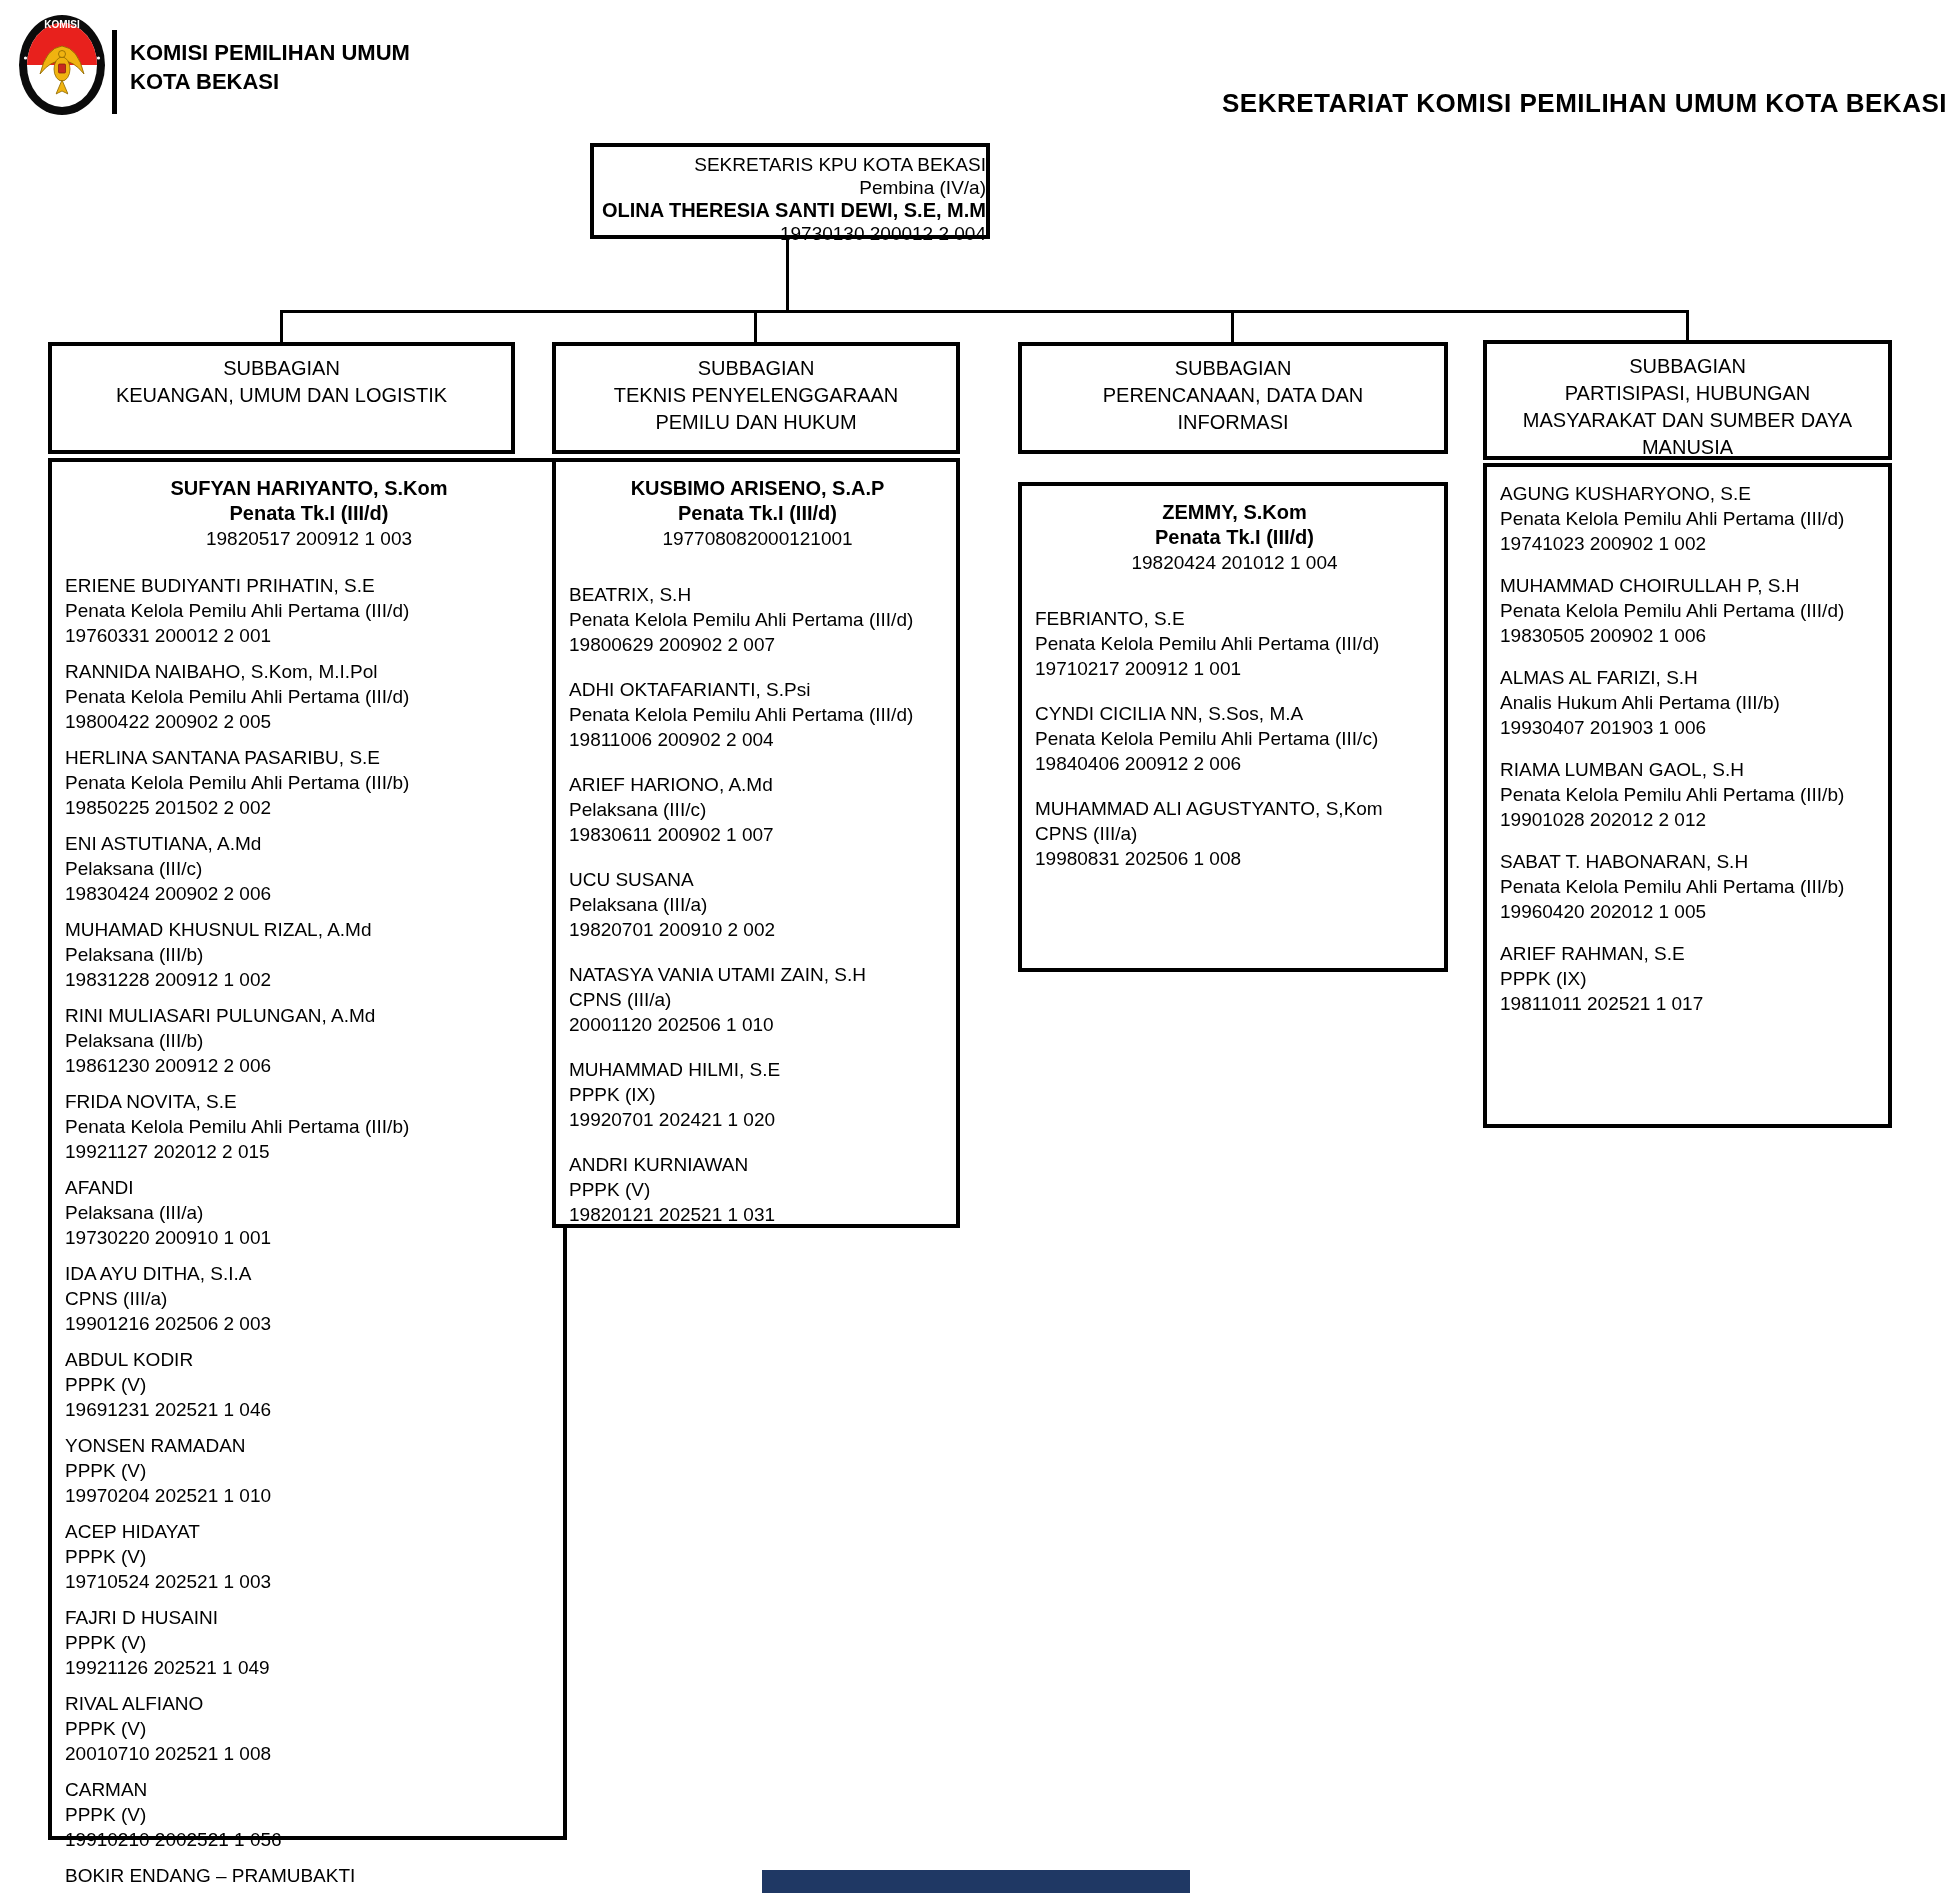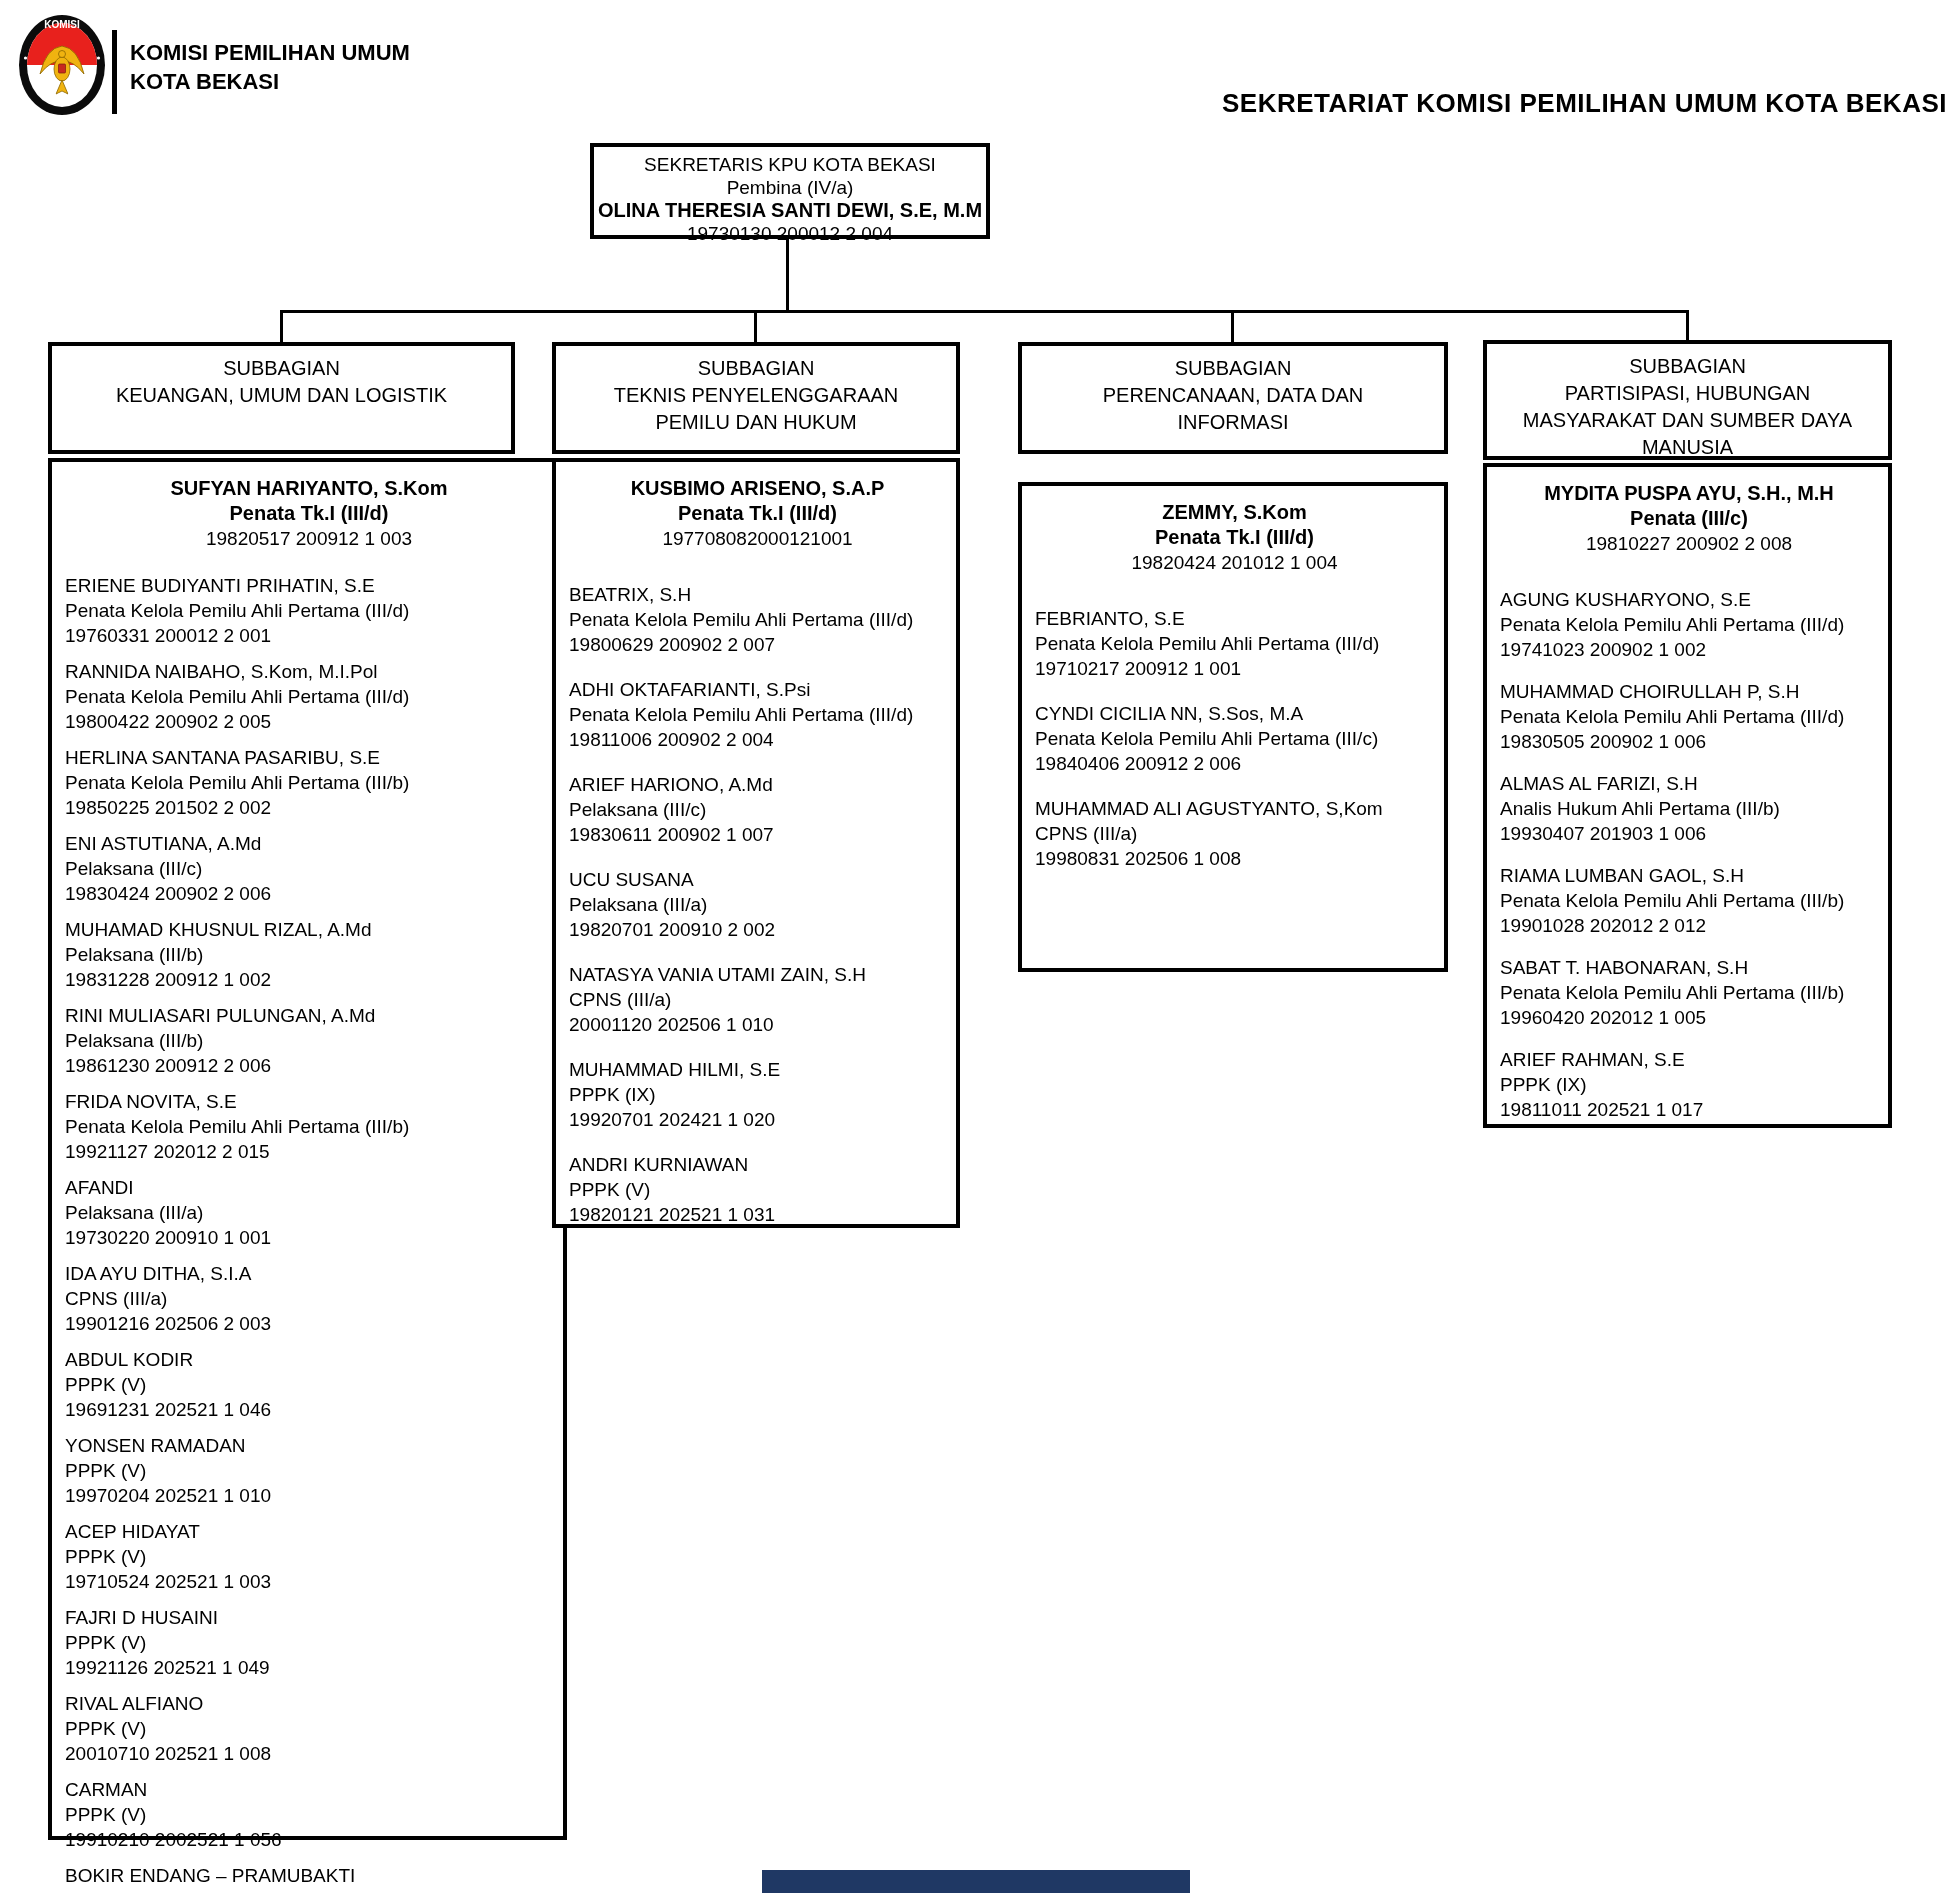--- a/index.html
+++ b/index.html
@@ -8,21 +8,21 @@
   .abs{position:absolute;}
 
   
   .logo-wrap{left:18px;top:14px;width:88px;height:102px;}
   .org-divider{left:112px;top:30px;width:5px;height:84px;background:#000;}
   .org-name{left:130px;top:38px;font-size:22px;font-weight:bold;line-height:29px;white-space:nowrap;}
   .page-title{left:0;top:88px;width:1947px;text-align:right;font-size:26px;font-weight:bold;letter-spacing:.5px;}
 
   
   .box{border:4px solid #000;background:#fff;position:absolute;}
-  .secretary{left:590px;top:143px;width:400px;height:96px;text-align:center;font-size:19px;line-height:23px;padding-top:6px;}
+  .secretary{left:590px;top:143px;width:400px;height:96px;text-align:right;font-size:19px;line-height:23px;padding-top:6px;}
   .secretary .b{font-weight:bold;font-size:20px;}
 
   
   .line{background:#000;position:absolute;}
 
   .hbox{text-align:center;font-size:20px;line-height:27px;padding-top:9px;border-width:4px;}
   .sbox{font-size:19px;line-height:25px;padding:14px 10px 0 13px;}
   .sbox .head{text-align:center;margin-bottom:24px;}
   .sbox .head .hl0,.sbox .head .hl1{font-weight:bold;font-size:20px;}
   .entry{margin-bottom:11px;}
@@ -254,25 +254,20 @@
         <div>19980831 202506 1 008</div>
       </div>
     </div>
     <div class="box hbox d3">
       <div>SUBBAGIAN</div>
       <div>PARTISIPASI, HUBUNGAN</div>
       <div>MASYARAKAT DAN SUMBER DAYA</div>
       <div>MANUSIA</div>
     </div>
     <div class="box sbox d3">
-      <div class="head">
-        <div class="hl0">MYDITA PUSPA AYU, S.H., M.H</div>
-        <div class="hl1">Penata (III/c)</div>
-        <div class="hl2">19810227 200902 2 008</div>
-      </div>
       <div class="entry">
         <div>AGUNG KUSHARYONO, S.E</div>
         <div>Penata Kelola Pemilu Ahli Pertama (III/d)</div>
         <div>19741023 200902 1 002</div>
       </div>
       <div class="entry">
         <div>MUHAMMAD CHOIRULLAH P, S.H</div>
         <div>Penata Kelola Pemilu Ahli Pertama (III/d)</div>
         <div>19830505 200902 1 006</div>
       </div>

